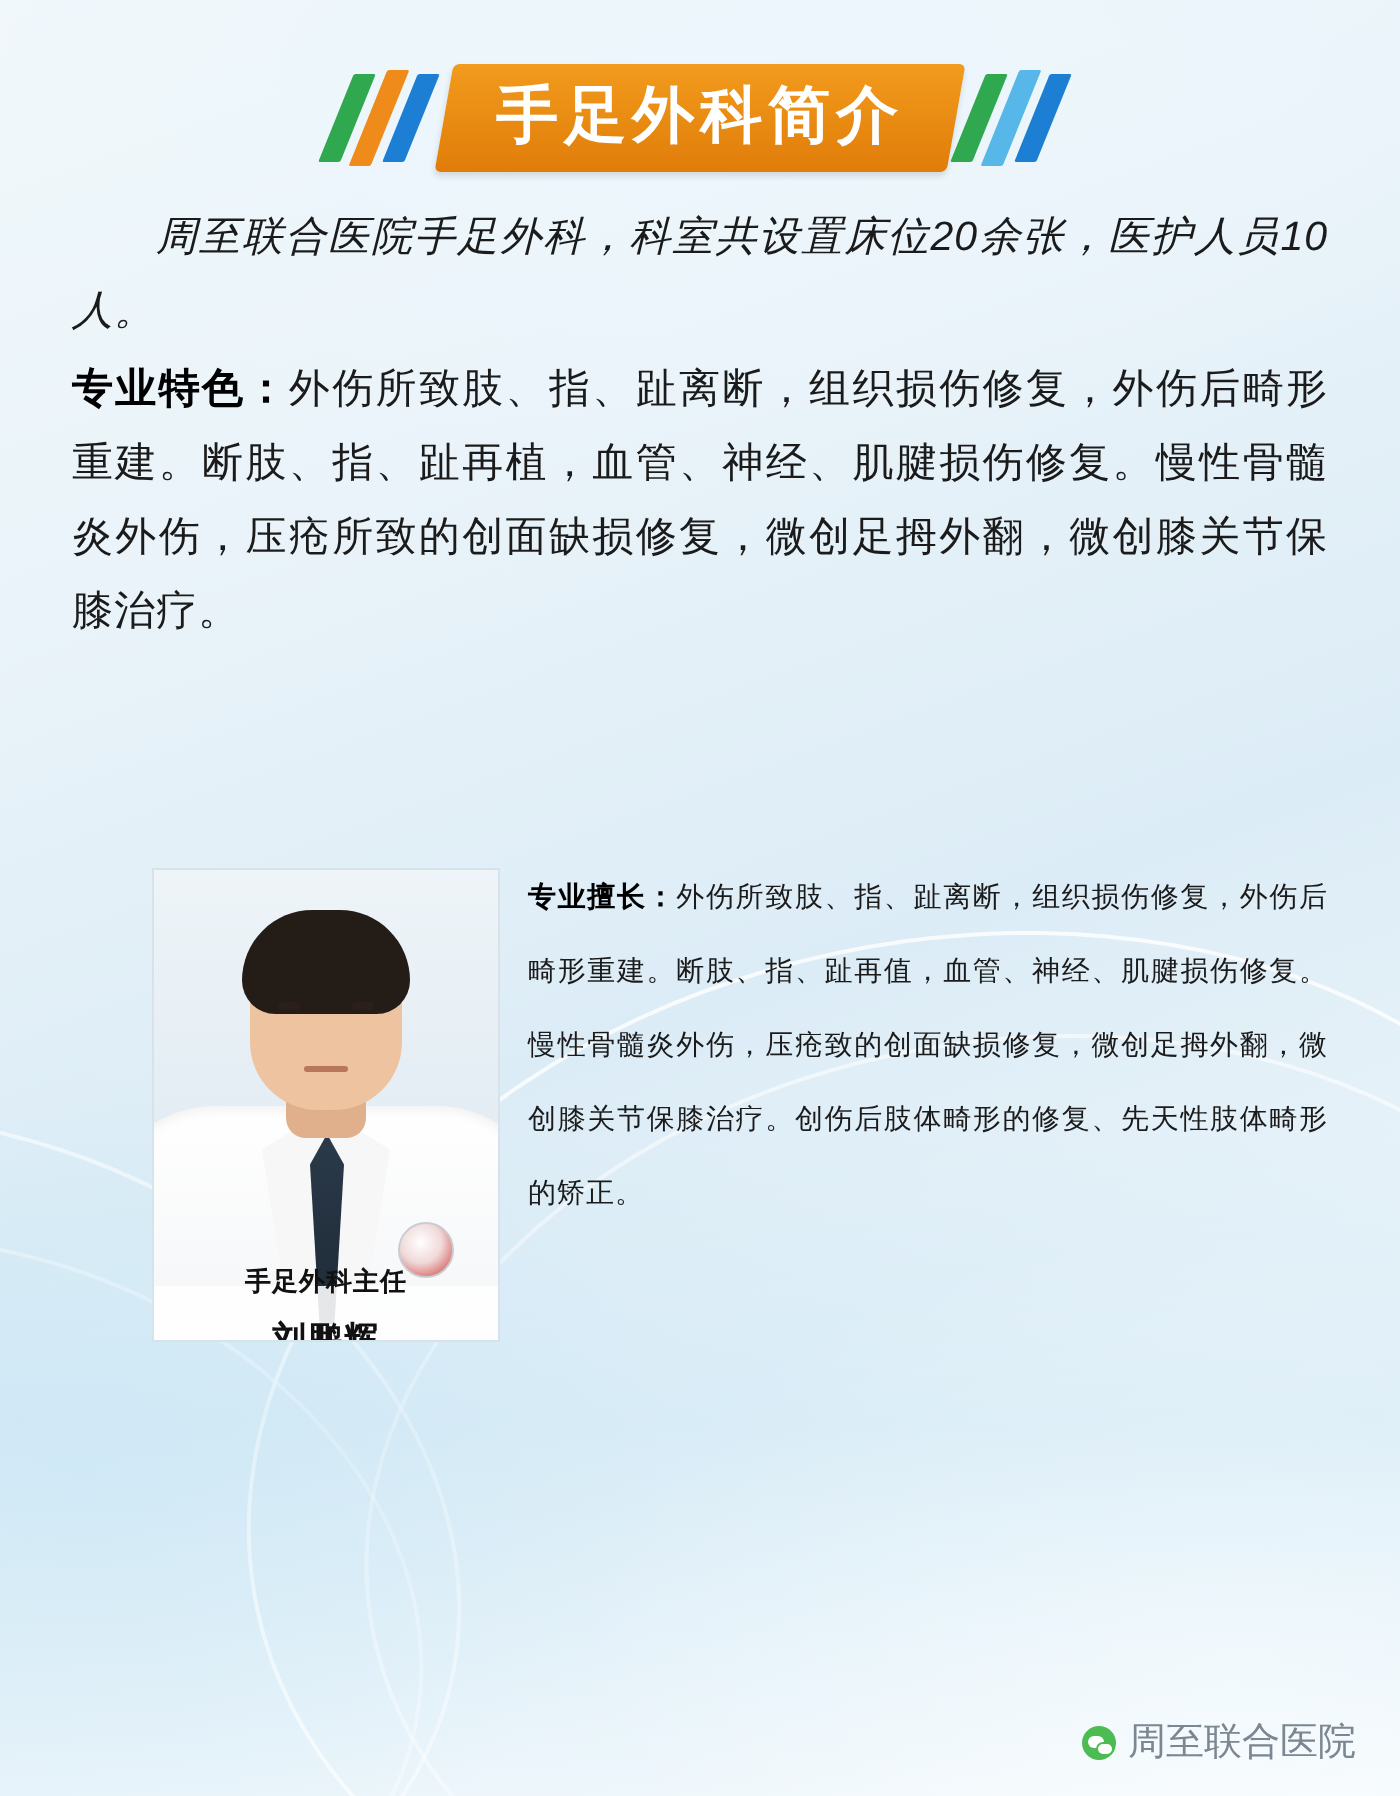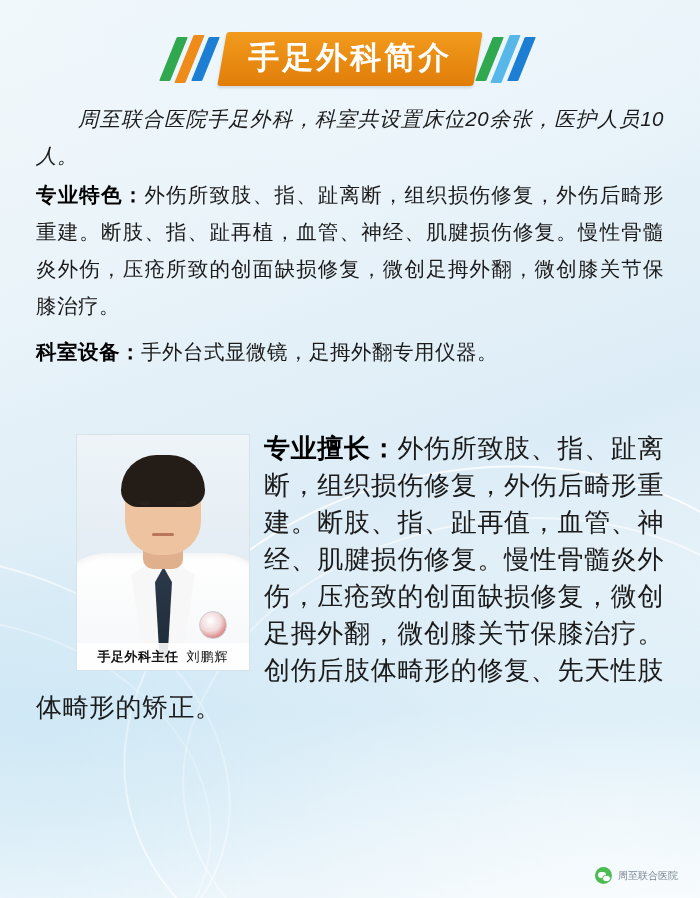--- a/index.html
+++ b/index.html
@@ -205,51 +205,52 @@
   .name-bar {
     position: absolute;
     left: 0; bottom: 0;
     width: 172px;
     height: 27px;
     background: linear-gradient(90deg, rgba(255,255,255,0.92) 0%, rgba(255,255,255,0.85) 100%);
     display: flex;
     align-items: center;
     justify-content: center;
     gap: 8px;
+    flex-direction: column;
   }
   .name-bar .role {
     font-size: 13px;
     font-weight: bold;
     color: #111;
     letter-spacing: 0.5px;
   }
   .name-bar .pname {
-    font-size: 13px;
-    font-weight: normal;
+    font-size: 17px;
+    font-weight: bold;
     color: #111;
     letter-spacing: 1px;
   }
   .doctor-text {
-    font-size: 26px;
+    font-size: 14px;
     line-height: 37px;
     color: #1b1b1b;
     text-align: justify;
     letter-spacing: 0.5px;
   }
   .clear { clear: both; }
 
   
   .footer {
     position: absolute;
     right: 22px;
     bottom: 14px;
     display: flex;
     align-items: center;
     gap: 6px;
-    font-size: 10px;
+    font-size: 19px;
     color: #7b8791;
   }
   .wechat-icon {
     width: 17px; height: 17px;
     border-radius: 50%;
     background: #4cbb52;
     position: relative;
     flex: none;
   }
   .wechat-icon::before {
@@ -294,21 +295,20 @@
       <div class="stripe green"></div>
       <div class="stripe lblue tall"></div>
       <div class="stripe blue"></div>
     </div>
   </div>
 
   <div class="content">
     <p class="para indent">周至联合医院手足外科，科室共设置床位20余张，医护人员10人。</p>
     <p class="para"><span class="lbl">专业特色：</span><span>外伤所致肢、指、趾离断，组织损伤修复，外伤后畸形重建。断肢、指、趾再植，血管、神经、肌腱损伤修复。慢性骨髓炎外伤，压疮所致的创面缺损修复，微创足拇外翻，微创膝关节保膝治疗。</span></p>
     <div class="section-gap"></div>
-    <p class="para"><span class="lbl">科室设备：</span><span>手外台式显微镜，足拇外翻专用仪器。</span></p>
   </div>
 
   <div class="doctor-block">
     <div class="photo-wrap">
       <div class="portrait">
         <div class="p-bg"></div>
         <div class="p-coat"></div>
         <div class="p-shirt"></div>
         <div class="p-tie"></div>
         <div class="p-neck"></div>

